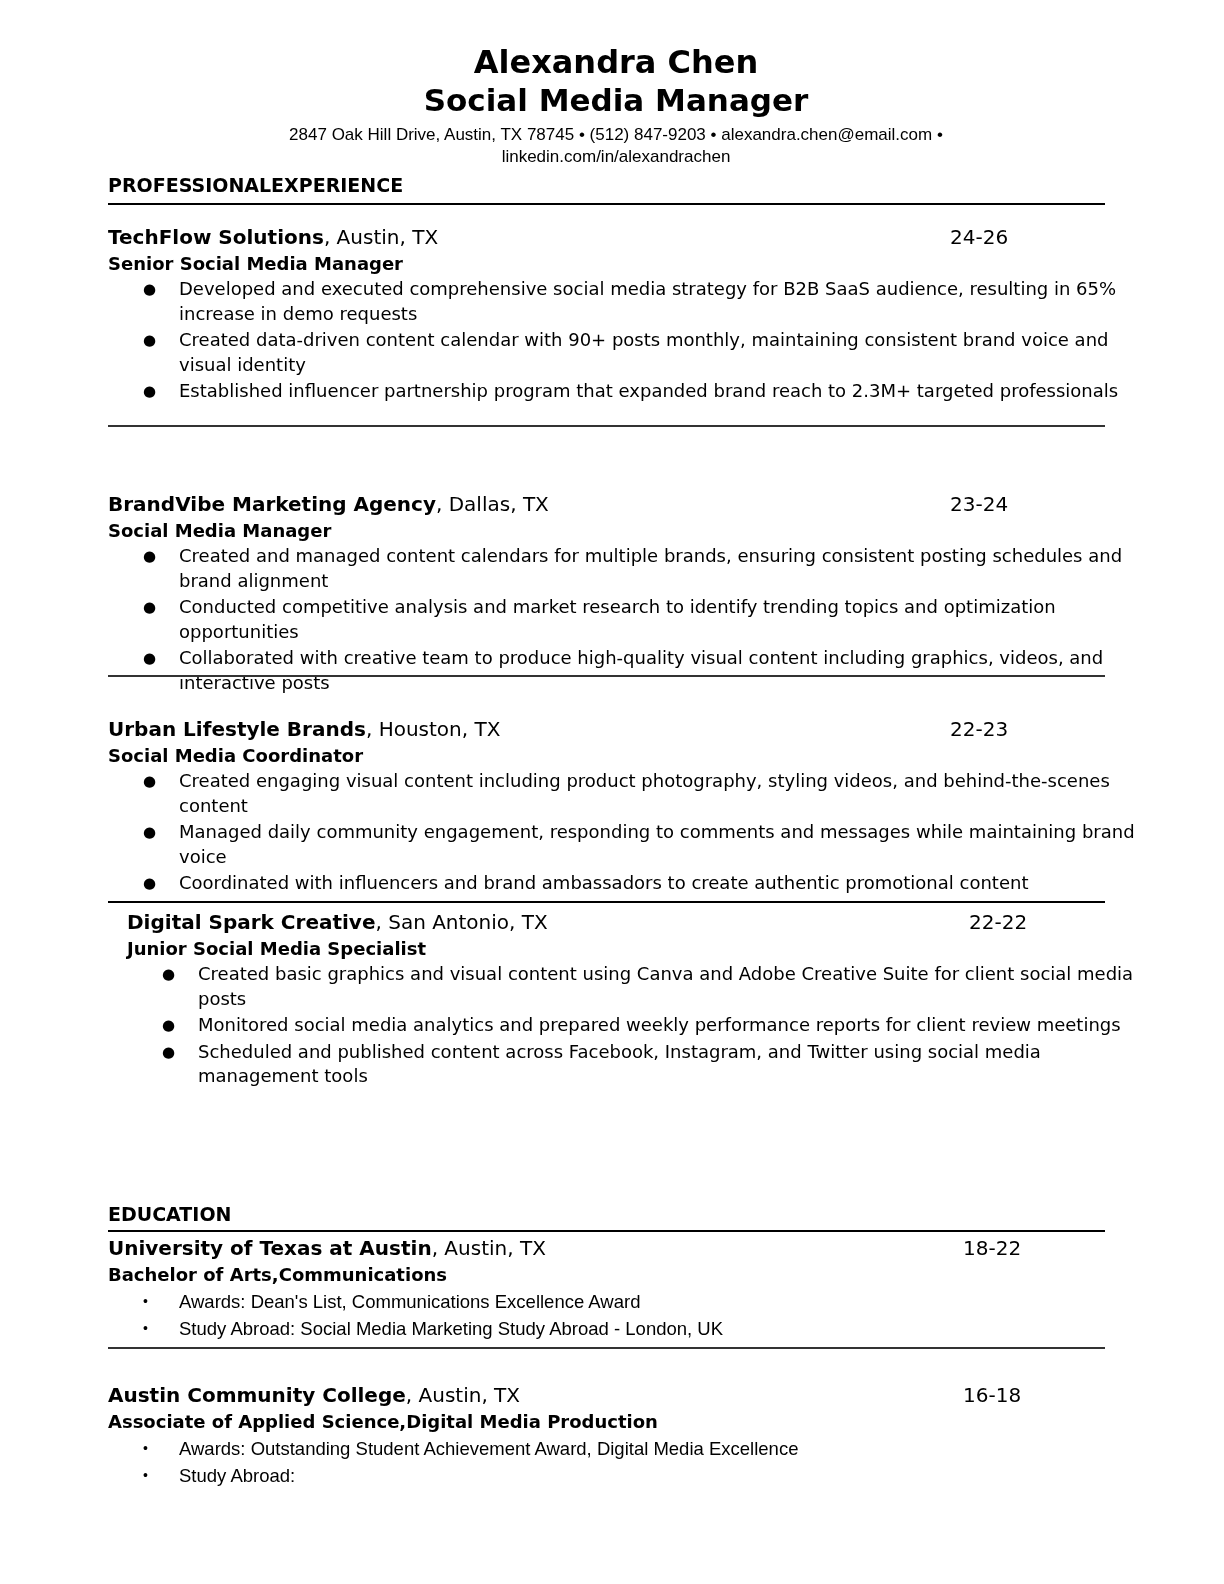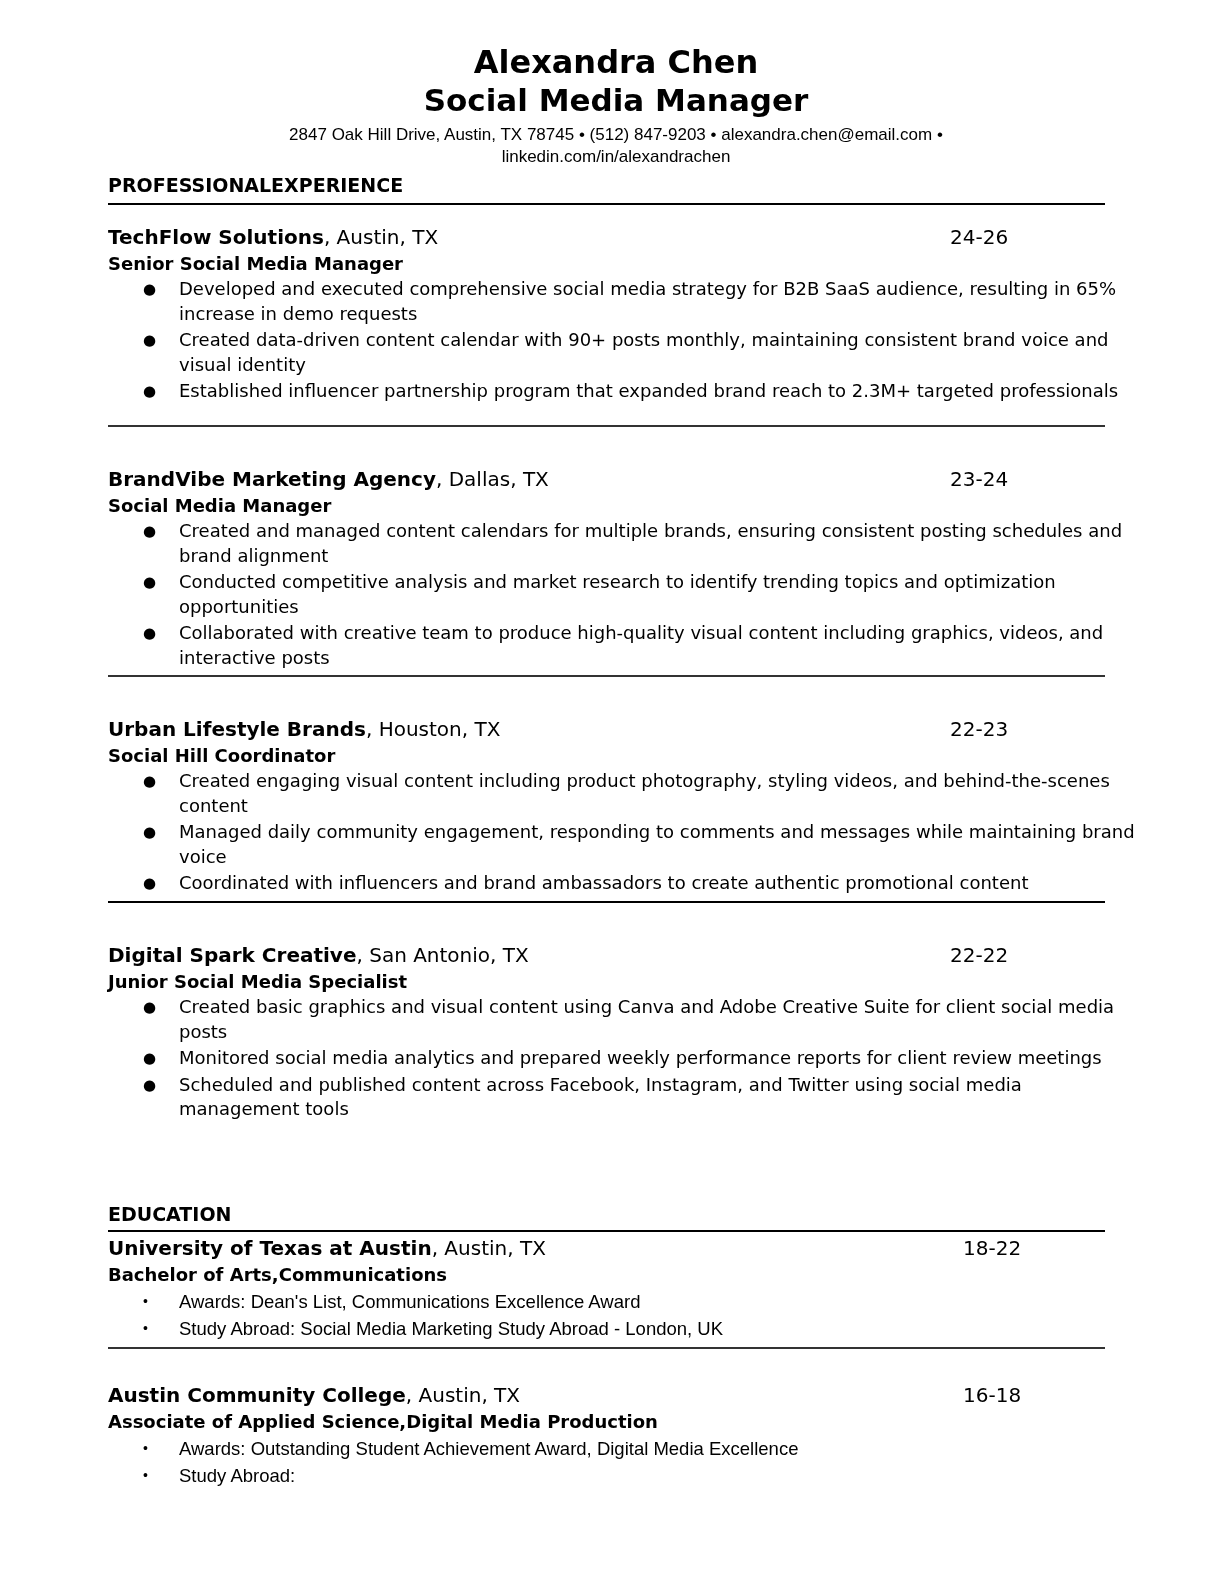--- a/index.html
+++ b/index.html
@@ -133,49 +133,49 @@
     </div>
     <div class="role">Senior Social Media Manager</div>
     <ul class="bullets">
       <li><span class="dot">●</span><span>Developed and executed comprehensive social media strategy for B2B SaaS audience, resulting in 65% increase in demo requests</span></li>
       <li><span class="dot">●</span><span>Created data-driven content calendar with 90+ posts monthly, maintaining consistent brand voice and visual identity</span></li>
       <li><span class="dot">●</span><span>Established influencer partnership program that expanded brand reach to 2.3M+ targeted professionals</span></li>
     </ul>
   </div>
   <div class="rule grey" style="top:425px;"></div>
 
-  <div class="entry" style="top:465px;">
+  <div class="entry" style="top:490px;">
     <div class="entry-head">
       <span class="org">BrandVibe Marketing Agency</span><span>, Dallas, TX</span>
       <span class="dates">23-24</span>
     </div>
     <div class="role">Social Media Manager</div>
     <ul class="bullets">
       <li><span class="dot">●</span><span>Created and managed content calendars for multiple brands, ensuring consistent posting schedules and brand alignment</span></li>
       <li><span class="dot">●</span><span>Conducted competitive analysis and market research to identify trending topics and optimization opportunities</span></li>
       <li><span class="dot">●</span><span>Collaborated with creative team to produce high-quality visual content including graphics, videos, and interactive posts</span></li>
     </ul>
   </div>
   <div class="rule grey" style="top:675px;"></div>
 
   <div class="entry" style="top:715px;">
     <div class="entry-head">
       <span class="org">Urban Lifestyle Brands</span><span>, Houston, TX</span>
       <span class="dates">22-23</span>
     </div>
-    <div class="role">Social Hill Coordinator</div>
+    <div class="role">Social Media Coordinator</div>
     <ul class="bullets">
       <li><span class="dot">●</span><span>Created engaging visual content including product photography, styling videos, and behind-the-scenes content</span></li>
       <li><span class="dot">●</span><span>Managed daily community engagement, responding to comments and messages while maintaining brand voice</span></li>
       <li><span class="dot">●</span><span>Coordinated with influencers and brand ambassadors to create authentic promotional content</span></li>
     </ul>
   </div>
   <div class="rule" style="top:901px;"></div>
 
-  <div class="entry" style="top:941px;">
+  <div class="entry" style="top:908px;margin-left:19px;">
     <div class="entry-head">
       <span class="org">Digital Spark Creative</span><span>, San Antonio, TX</span>
       <span class="dates">22-22</span>
     </div>
     <div class="role">Junior Social Media Specialist</div>
     <ul class="bullets">
       <li><span class="dot">●</span><span>Created basic graphics and visual content using Canva and Adobe Creative Suite for client social media posts</span></li>
       <li><span class="dot">●</span><span>Monitored social media analytics and prepared weekly performance reports for client review meetings</span></li>
       <li><span class="dot">●</span><span>Scheduled and published content across Facebook, Instagram, and Twitter using social media management tools</span></li>
     </ul>

